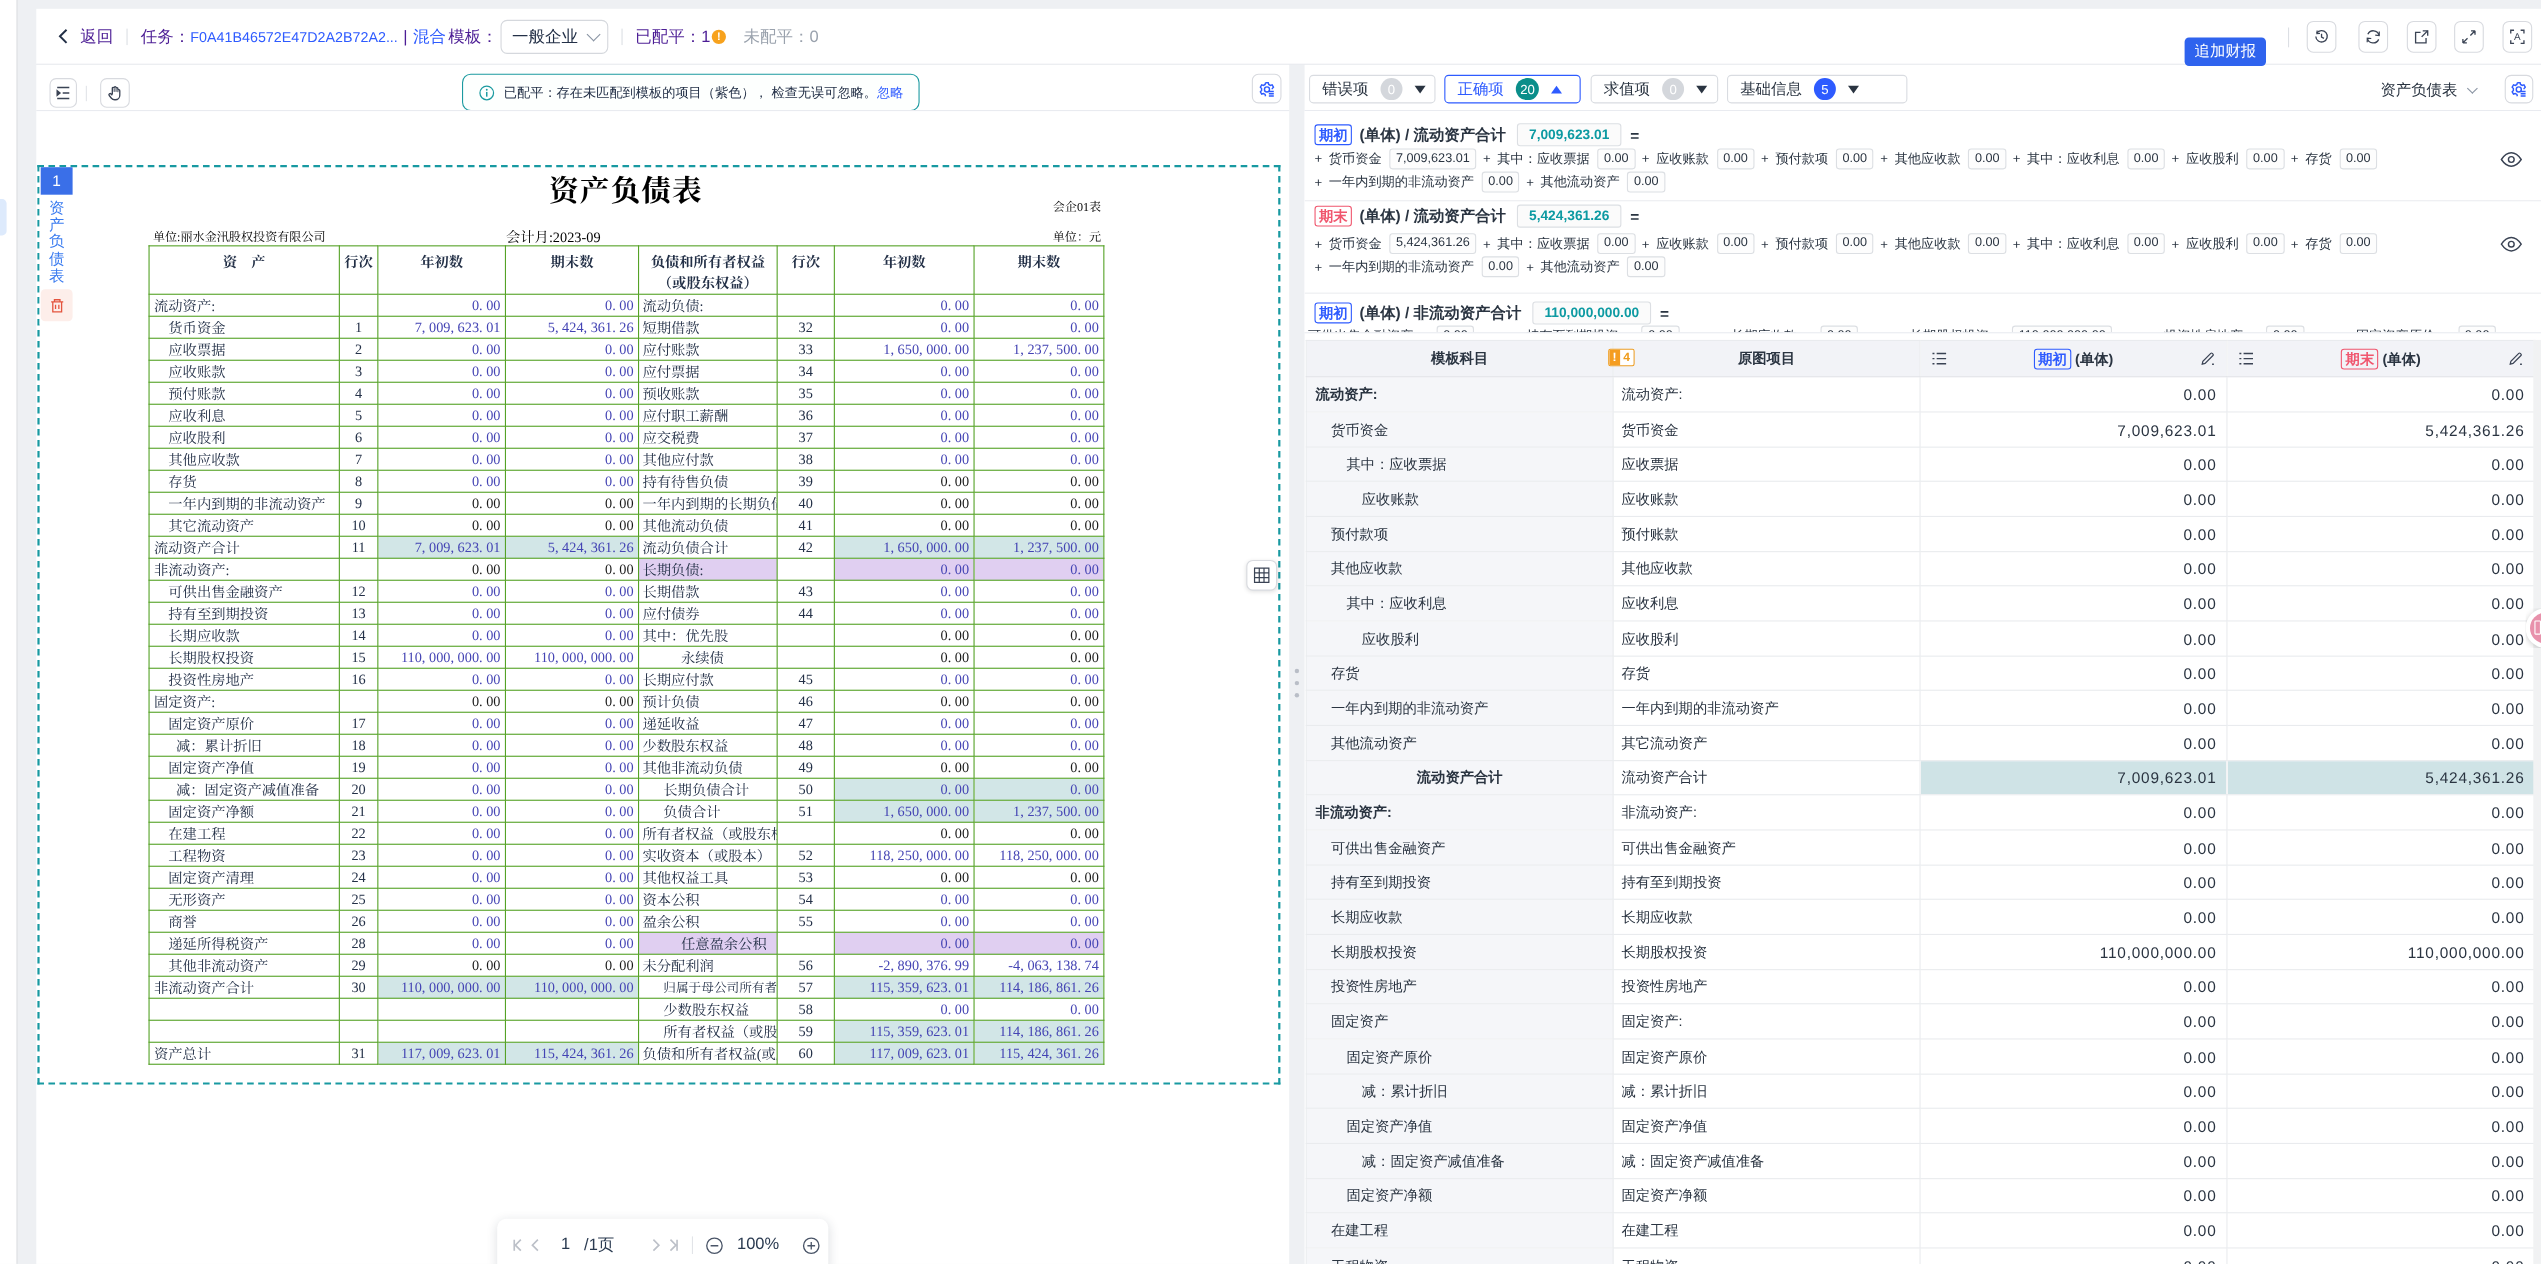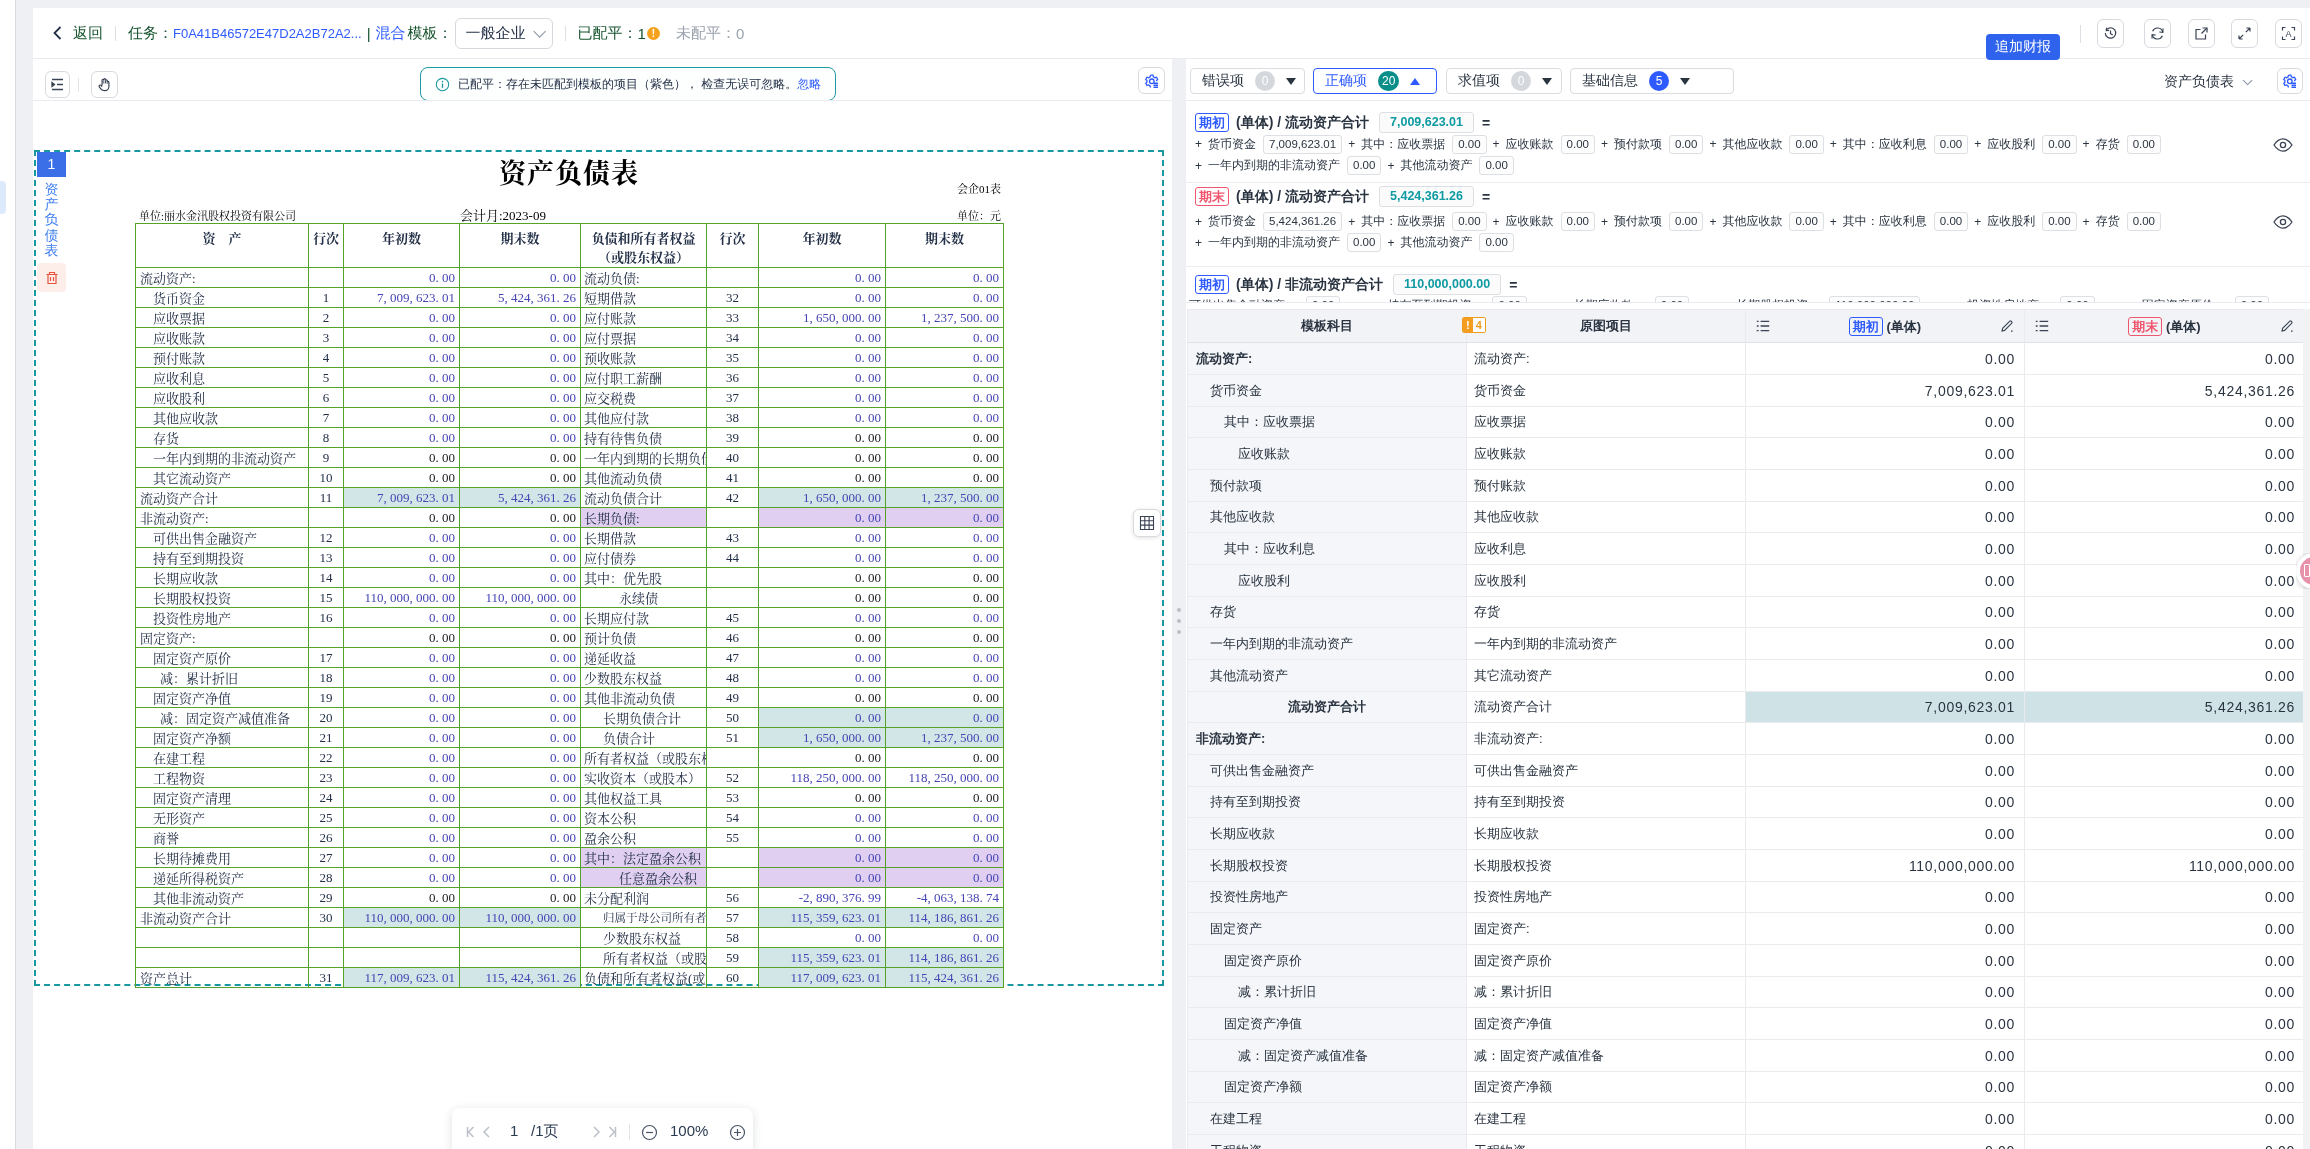--- a/index.html
+++ b/index.html
@@ -8,21 +8,21 @@
 .abs { position:absolute; }
 
 #sidebar { left:0; top:0; width:16px; height:1149px; background:#fff; border-right:1px solid #d7dade; }
 #sidetab { left:0; top:181px; width:6px; height:33px; background:#ddeafc; border-radius:0 4px 4px 0; }
 #header { left:33px; top:8px; width:2277px; height:50px; background:#fff; }
 #lpanel { left:33px; top:59px; width:1139px; height:1090px; background:#fff; }
 #rpanel { left:1186px; top:59px; width:1124px; height:1090px; background:#fff; }
 .hline { height:1px; background:#e9ebf0; }
 
 .hrow { display:flex; align-items:center; height:50px; font-size:15px; }
-.navy { color:#14532d; }
+.navy { color:#4c1d95; }
 .blue { color:#2e5bff; }
 .gray { color:#9aa2ad; }
 .vdiv { width:1px; height:15px; background:#dcdfe4; }
 .selbox { border:1px solid #d5d8dd; border-radius:6px; height:31px; display:inline-flex; align-items:center;
           padding:0 10px; font-size:15px; color:#233047; }
 .chv { display:inline-block; width:9px; height:9px; border-right:1.6px solid #8a94a3; border-bottom:1.6px solid #8a94a3;
        transform:rotate(45deg) translateY(-3px); margin-left:9px; }
 .obadge { display:inline-block; width:13px; height:13px; border-radius:50%; background:#f7a21d; color:#fff;
           font-size:10px; font-weight:bold; text-align:center; line-height:13px; vertical-align:7px; margin-left:1px;}
 .pbtn { background:#2f63ee; color:#fff; border-radius:4px; font-size:14px; display:inline-flex;
@@ -498,30 +498,20 @@
       </tr>
 <tr class="ra">
         <td class="dl" style="padding-left:17px">商誉</td>
         <td class="dn">26</td>
         <td class="dv">0. 00</td>
         <td class="dv">0. 00</td>
         <td class="dl" style="padding-left:3px">盈余公积</td>
         <td class="dn">55</td>
         <td class="dv">0. 00</td>
         <td class="dv">0. 00</td>
-      </tr>
-<tr class="rb">
-        <td class="dl" style="padding-left:17px">长期待摊费用</td>
-        <td class="dn">27</td>
-        <td class="dv">0. 00</td>
-        <td class="dv">0. 00</td>
-        <td class="dl pu" style="padding-left:3px">其中：法定盈余公积</td>
-        <td class="dn"></td>
-        <td class="dv pu">0. 00</td>
-        <td class="dv pu">0. 00</td>
       </tr>
 <tr class="ra">
         <td class="dl" style="padding-left:17px">递延所得税资产</td>
         <td class="dn">28</td>
         <td class="dv">0. 00</td>
         <td class="dv">0. 00</td>
         <td class="dl pu" style="padding-left:38px">任意盈余公积</td>
         <td class="dn"></td>
         <td class="dv pu">0. 00</td>
         <td class="dv pu">0. 00</td>

